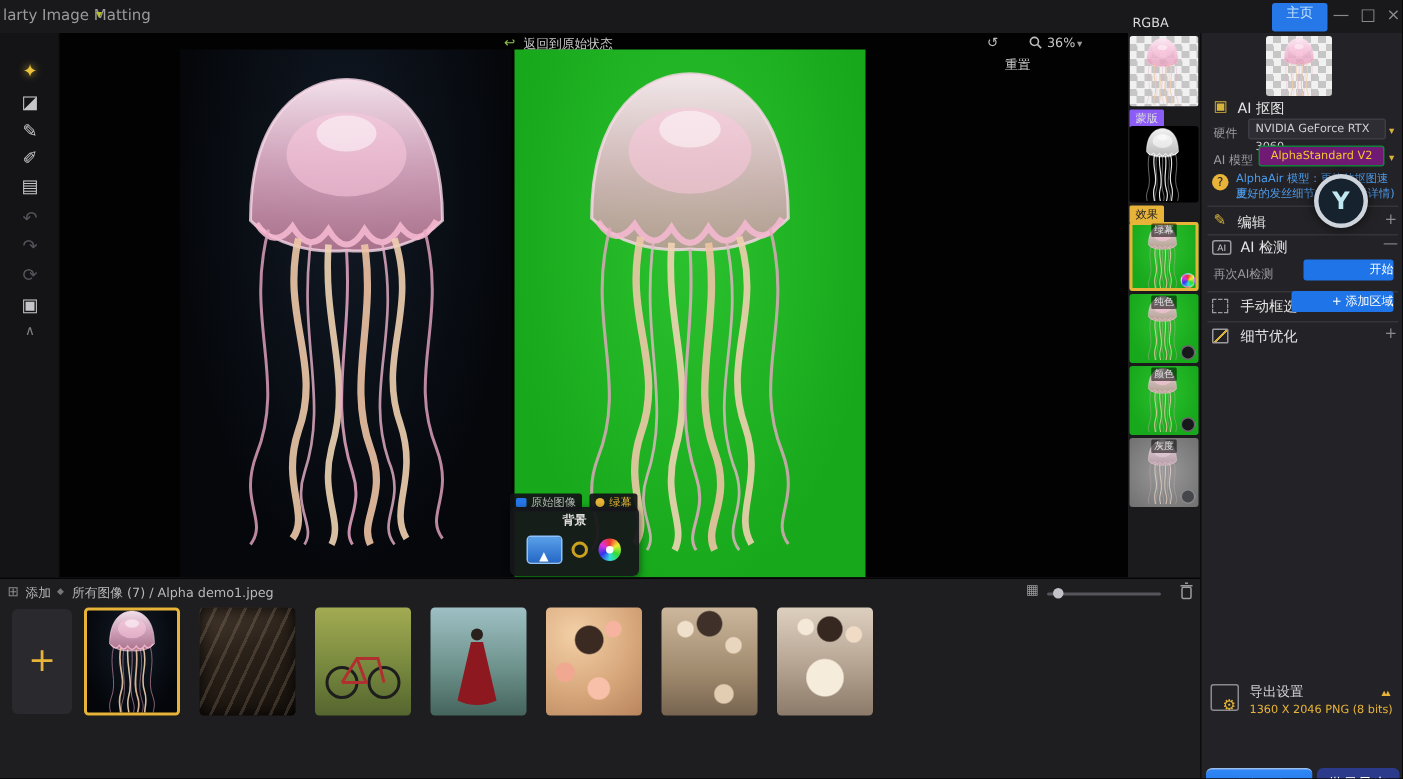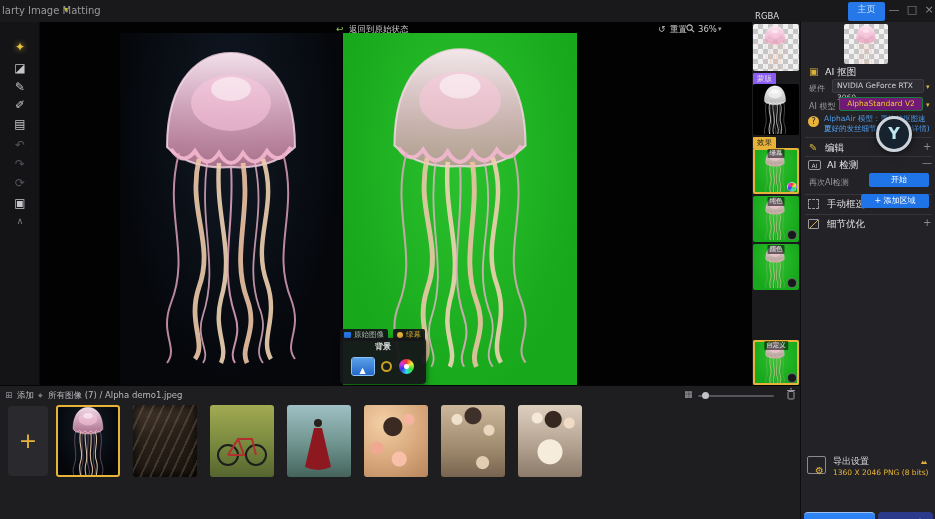--- a/index.html
+++ b/index.html
@@ -45,21 +45,21 @@
   
   #rpanel { left:800px; top:22px; width:135px; height:497px; background:#232327; border-left:1px solid #0d0d0e; }
   .sec-title { font-size:9.5px; color:#e4e4e6; }
   .sec-icon { font-size:10px; color:#d8b33c; }
   .lbl { font-size:8px; color:#9a9aa0; }
   .dd { background:#2d2d33; border:1px solid #3c3c44; border-radius:2px; height:14px;
         font-size:7.5px; color:#cfcfd4; line-height:12px; padding:0 4px; }
   .dd-yellow { background:#701a75; border:1px solid #15803d; color:#f2c531; }
   .chev-y { color:#d8b33c; font-size:7px; }
   .tip { font-size:7.5px; color:#4d9bea; }
-  .blue-btn { background:#1f74e8; border-radius:2px; color:#fff; font-size:8px; text-align:center; }
+  .blue-btn { background:#1f74e8; border-radius:2px; color:#fff; font-size:8px; text-align:right; }
   .divider { left:804px; width:127px; height:1px; background:#35353a; }
   .plusminus { font-size:10px; color:#8a8a90; }
   
   .export-btn { top:490px; height:24px; border-radius:4px; color:#fff; font-size:10px;
                 text-align:center; line-height:24px; }
   
   #filmstrip { left:0; top:385px; width:800px; height:134px; background:#1e1e21; border-top:1px solid #050506; }
   .fs-head { font-size:8.5px; color:#b8b8bc; }
   .fs-thumb { position:absolute; top:19px; width:64px; height:72px; border-radius:3px; overflow:hidden; }
   .slider-track { background:#55555c; height:2px; border-radius:1px; }
@@ -115,21 +115,21 @@
     <div class="tool dim" style="top:152px;"><span>⟳</span></div>
     <div class="tool" style="top:172px;"><span>▣</span></div>
     <div class="tool" style="top:190px; font-size:9px; color:#808086;"><span>∧</span></div>
   </div>
 
   <div id="canvas" class="abs">
 
     <span class="abs" style="left:296px; top:2px; font-size:9px; color:#8fc34a;">↩</span>
     <span class="abs cv-header-text" style="left:309px; top:2px;text-decoration:underline;">返回到原始状态</span>
     <span class="abs" style="left:618px; top:2px; font-size:9px; color:#bbb;">↺</span>
-    <span class="abs cv-header-text" style="left:630px; top:2px;">重置</span>
+    <span class="abs cv-header-text" style="left:630px; top:16px;">重置</span>
     <svg class="abs" style="left:646px; top:2px;" width="9" height="9" viewBox="0 0 10 10">
       <circle cx="4" cy="4" r="3" fill="none" stroke="#bbb" stroke-width="1.2"></circle>
         <line x1="6.2" y1="6.2" x2="9" y2="9" stroke="#bbb" stroke-width="1.2"></line>
     </svg>
     <span class="abs cv-header-text" style="left:658px; top:2px;">36%</span>
     <span class="abs" style="left:678px; top:3px; font-size:7px; color:#999;">▾</span>
 
     <div class="abs img-frame" style="left:80px; top:11px; width:221px; height:352px; background:radial-gradient(ellipse at 50% 28%, #121a26 0%, #05070b 70%);">
       <svg class="jelly" style="margin:6px auto 0; display:block;" width="200" height="338" viewBox="0 0 100 165">
           <use href="#jelly"></use>
@@ -194,26 +194,26 @@
     <span class="fx-label">纯色</span>
     <span class="fx-badge" style="background:#17181c;"></span>
   </div>
   <div class="abs rail-thumb greenbg" style="top:244px; height:46px;">
     <svg width="44" height="44" viewBox="12 0 76 150">
         <use href="#jelly"></use>
       </svg>
     <span class="fx-label">颜色</span>
     <span class="fx-badge" style="background:#17181c;"></span>
   </div>
-  <div class="abs rail-thumb greenbg sel-yellow" style="top:340px; height:45px;">
-    <svg width="44" height="44" viewBox="12 0 76 150">
-        <use href="#jelly"></use>
-      </svg>
-    <span class="fx-label">自定义</span>
-    <span class="fx-badge" style="background:#17181c;"></span>
+  <div class="abs rail-thumb" style="top:292px; height:46px; background:radial-gradient(#9a9a9a,#707070);">
+    <svg width="44" height="44" viewBox="12 0 76 150" style="filter:saturate(.45);">
+        <use href="#jelly"></use>
+      </svg>
+    <span class="fx-label">灰度</span>
+    <span class="fx-badge" style="background:#45464a;"></span>
   </div>
 
   <div id="rpanel" class="abs">
 
     <div class="abs checker" style="left:43px; top:2px; width:44px; height:40px; border-radius:2px; overflow:hidden;">
       <svg width="44" height="40" viewBox="12 0 76 130">
           <use href="#jelly"></use>
         </svg>
     </div>
 

